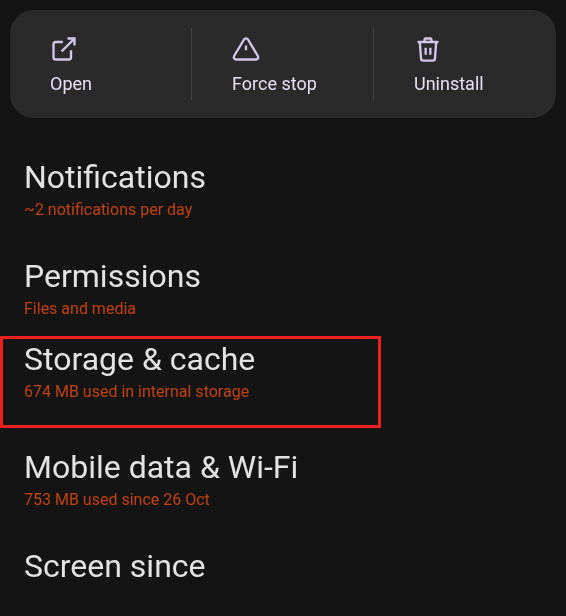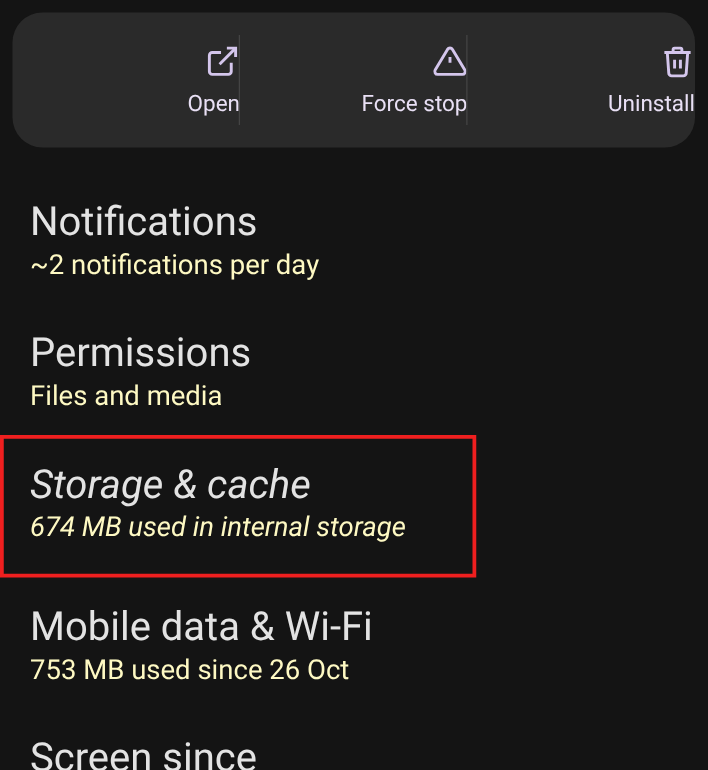--- a/index.html
+++ b/index.html
@@ -20,21 +20,21 @@
       margin: 10px;
       background: #2a2a2a;
       border-radius: 24px;
       overflow: hidden;
       height: 108px;
     }
     .action-btn {
       flex: 1;
       display: flex;
       flex-direction: column;
-      align-items: flex-end;
+      align-items: flex-start;
       justify-content: center;
       gap: 10px;
       cursor: pointer;
       position: relative;
       margin-left: 40px;
     }
     .action-btn:not(:last-child)::after {
       content: "";
       position: absolute;
       right: 0;
@@ -61,30 +61,29 @@
       padding: 20px 24px 18px 24px;
       cursor: pointer;
     }
     .setting-title {
       font-size: 32px;
       color: #e3e3e3;
       font-weight: 400;
       margin-bottom: 4px;
     }
     .setting-subtitle {
-      font-size: 22px;
-      color: #fef9c3;
+      font-size: 16px;
+      color: #c2410c;
       font-weight: 400;
     }
     .highlighted {
       border: 3px solid #ef1f1f;
-      padding: 17px 21px 24px 21px;
+      padding: 1px 21px 24px 21px;
       margin-right: 185px;
       margin-left: 0;
-      font-style: italic;
     }
     .spacer {
       height: 10px;
     }
   </style>
 </head>
 <body>
 
 <div class="action-row">
   <div class="action-btn">

